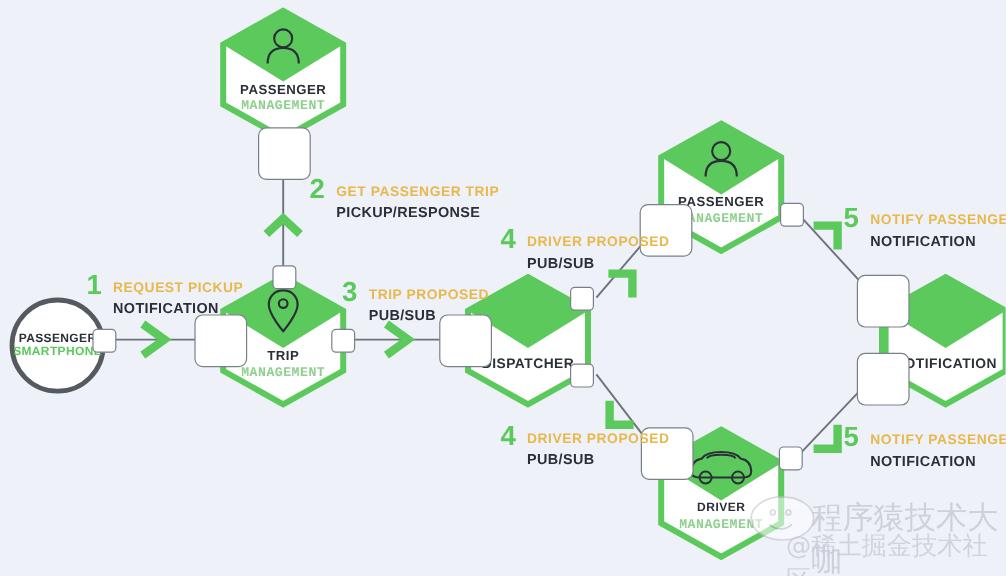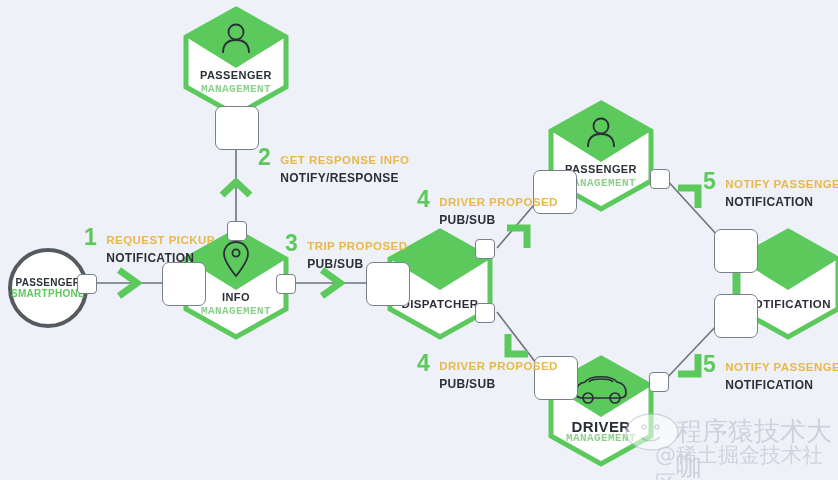--- a/index.html
+++ b/index.html
@@ -106,21 +106,21 @@
 
   <div class="hex" style="left:180px;top:228px;width:112px;height:112px;">
     <svg width="112" height="112" viewBox="0 0 112 112">
       <polygon points="56,3 106,31 106,81 56,109 6,81 6,31" fill="#ffffff" stroke="#5cc95c" stroke-width="5"></polygon>
       <path d="M6,31 L56,3 L106,31 L56,62 Z" fill="#5cc95c"></path>
       <g stroke="#2b2f38" stroke-width="1.8" fill="none">
         <path d="M56,14 C63,14 68,19 68,26 C68,34 56,48 56,48 C56,48 44,34 44,26 C44,19 49,14 56,14 Z"></path>
         <circle cx="56" cy="25" r="3.6"></circle>
       </g>
     </svg>
-    <div class="hex-label" style="top:63px;font-size:11px;">INFO</div>
+    <div class="hex-label" style="top:63px;font-size:11px;">TRIP</div>
     <div class="hex-label sub" style="top:77px;font-size:11px;">MANAGEMENT</div>
   </div>
 
   <div class="hex" style="left:384px;top:228px;width:112px;height:112px;">
     <svg width="112" height="112" viewBox="0 0 112 112">
       <polygon points="56,3 106,31 106,81 56,109 6,81 6,31" fill="#ffffff" stroke="#5cc95c" stroke-width="5"></polygon>
       <path d="M6,31 L56,3 L106,31 L56,62 Z" fill="#5cc95c"></path>
     </svg>
     <div class="hex-label" style="top:70px;font-size:11.5px;">DISPATCHER</div>
   </div>
@@ -142,21 +142,21 @@
     <svg width="112" height="112" viewBox="0 0 112 112">
       <polygon points="56,3 106,31 106,81 56,109 6,81 6,31" fill="#ffffff" stroke="#5cc95c" stroke-width="5"></polygon>
       <path d="M6,31 L56,3 L106,31 L56,62 Z" fill="#5cc95c"></path>
       <g stroke="#2b2f38" stroke-width="1.7" fill="none">
         <path d="M31,38 C31,31 34,28 40,27 C45,20 67,20 72,27 C78,28 81,31 81,38 C81,42 78,43 74,43 L38,43 C34,43 31,42 31,38 Z"></path>
         <path d="M44,27 C46,23 66,23 68,27"></path>
         <circle cx="43" cy="43" r="5"></circle>
         <circle cx="70" cy="43" r="5"></circle>
       </g>
     </svg>
-    <div class="hex-label" style="top:63px;font-size:15px;">DRIVER</div>
+    <div class="hex-label" style="top:63px;font-size:10px;">DRIVER</div>
     <div class="hex-label sub" style="top:77px;font-size:11px;">MANAGEMENT</div>
   </div>
 
   <div class="hex" style="left:732px;top:228px;width:130px;height:112px;overflow:hidden;">
     <svg width="130" height="112" viewBox="0 0 130 112">
       <polygon points="56,3 106,31 106,81 56,109 6,81 6,31" fill="#ffffff" stroke="#5cc95c" stroke-width="5"></polygon>
       <path d="M6,31 L56,3 L106,31 L56,62 Z" fill="#5cc95c"></path>
     </svg>
     <div class="hex-label" style="top:70px;font-size:11.5px;left:-14px;width:140px;text-align:center;">NOTIFICATION</div>
   </div>
@@ -174,33 +174,33 @@
   <div class="port" style="left:366px;top:262px;width:42px;height:42px;border-radius:7px;"></div>
   <div class="port" style="left:475px;top:239px;width:18px;height:18px;"></div>
   <div class="port" style="left:475px;top:303px;width:18px;height:18px;"></div>
   <div class="port" style="left:533px;top:170px;width:42px;height:42px;border-radius:7px;"></div>
   <div class="port" style="left:650px;top:169px;width:18px;height:18px;"></div>
   <div class="port" style="left:534px;top:356px;width:42px;height:42px;border-radius:7px;"></div>
   <div class="port" style="left:649px;top:372px;width:18px;height:18px;"></div>
   <div class="port" style="left:714px;top:229px;width:42px;height:42px;border-radius:7px;"></div>
   <div class="port" style="left:714px;top:294px;width:42px;height:42px;border-radius:7px;"></div>
 
-  <div class="step" style="left:84px;top:230px;">
+  <div class="step" style="left:72px;top:230px;">
     <span class="num">1</span>
     <span class="txt">
       <span class="t1">REQUEST PICKUP</span><br>
       <span class="t2">NOTIFICATION</span>
     </span>
   </div>
 
   <div class="step" style="left:258px;top:150px;">
     <span class="num">2</span>
     <span class="txt">
-      <span class="t1">GET RESPONSE INFO</span><br>
-      <span class="t2">NOTIFY/RESPONSE</span>
+      <span class="t1">GET PASSENGER TRIP</span><br>
+      <span class="t2">PICKUP/RESPONSE</span>
     </span>
   </div>
 
   <div class="step" style="left:285px;top:236px;">
     <span class="num">3</span>
     <span class="txt">
       <span class="t1">TRIP PROPOSED</span><br>
       <span class="t2">PUB/SUB</span>
     </span>
   </div>

